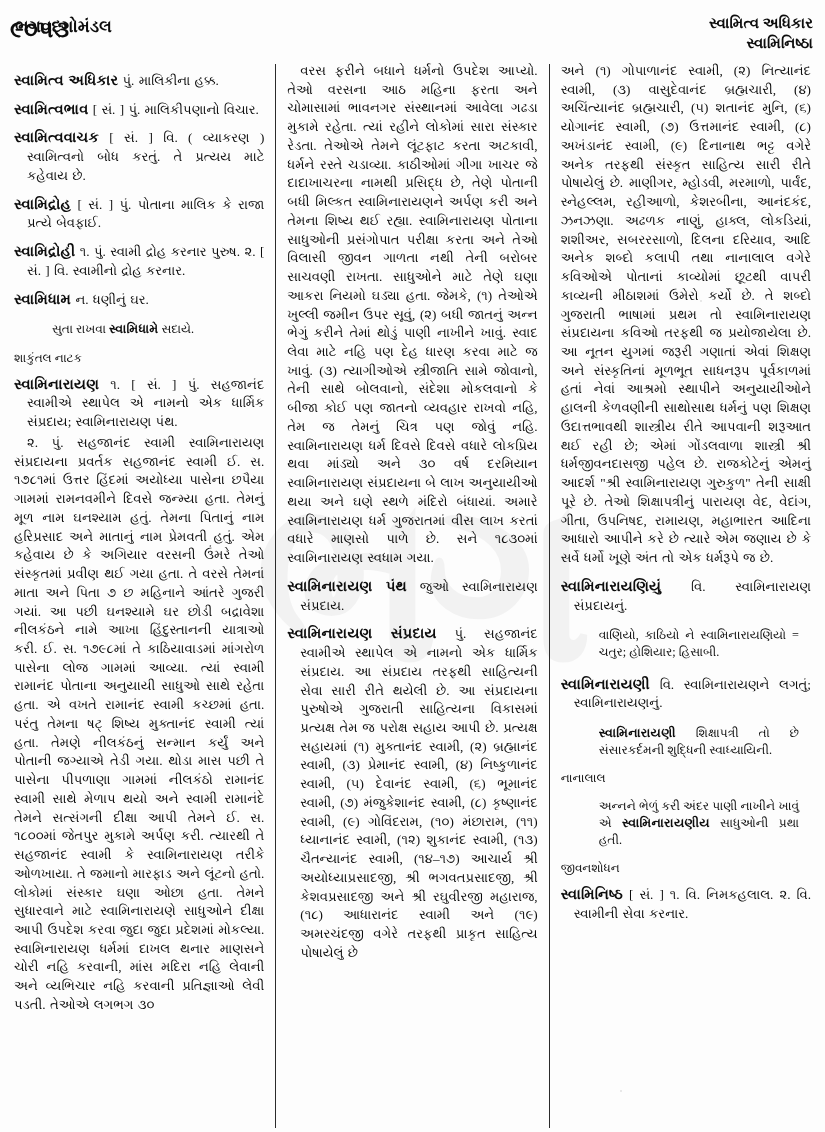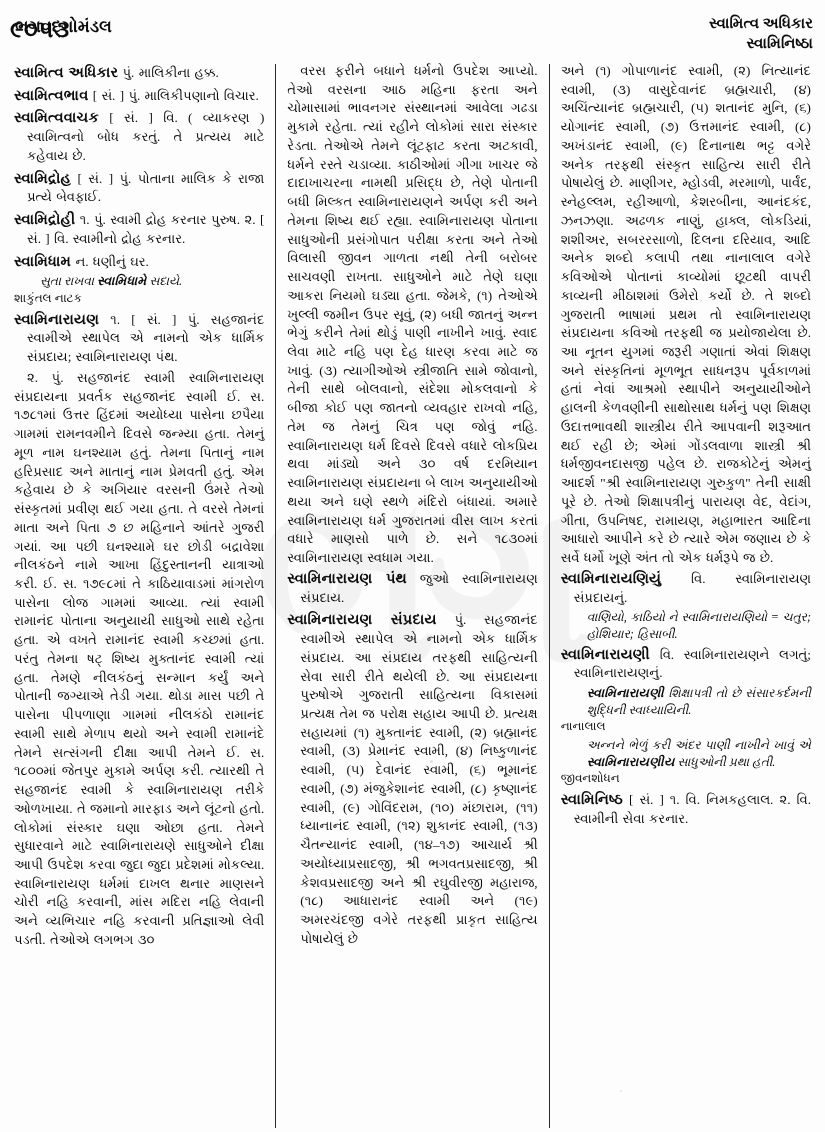--- a/index.html
+++ b/index.html
@@ -113,33 +113,33 @@
     line-height: 1.42;
     text-align: justify;
     text-justify: inter-word;
     margin: 0;
     word-spacing: 1px;
   }
   .para.indent { text-indent: 13px; }
   .para.hang {
     padding-left: 13px;
     text-indent: -13px;
+    margin-top: 8px;
   }
   .hw {
     font-weight: bold;
     font-size: 14.6px;
     letter-spacing: 0.2px;
   }
   .quote {
     font-size: 12.2px;
     line-height: 1.38;
-    margin: 0;
+    margin: 12px;
     padding-left: 26px;
     text-align: justify;
-    font-style: italic;
   }
   .quote .hw { font-size: 12.6px; }
   .attrib {
     font-size: 12px;
     margin: 0 2px 3px 0;
   }
 </style>
 </head>
 <body>
 

